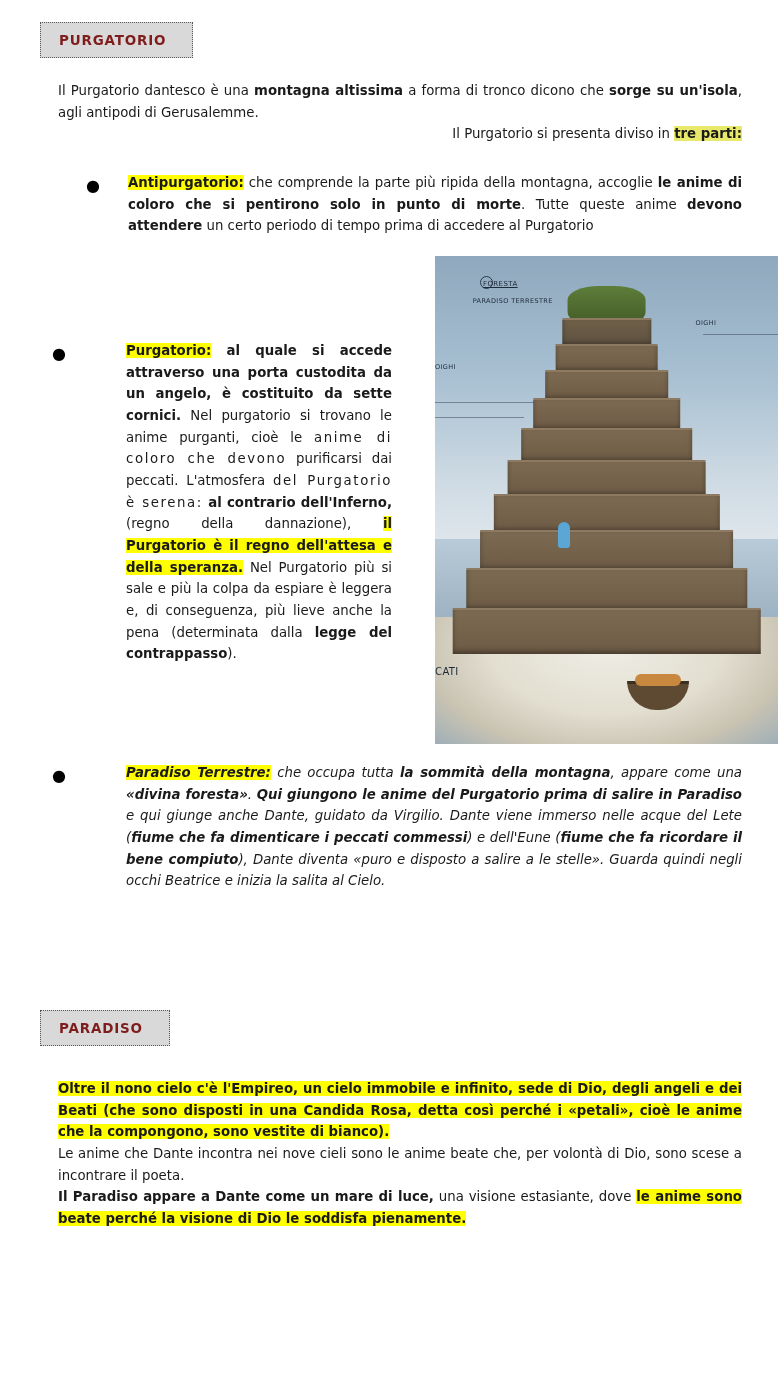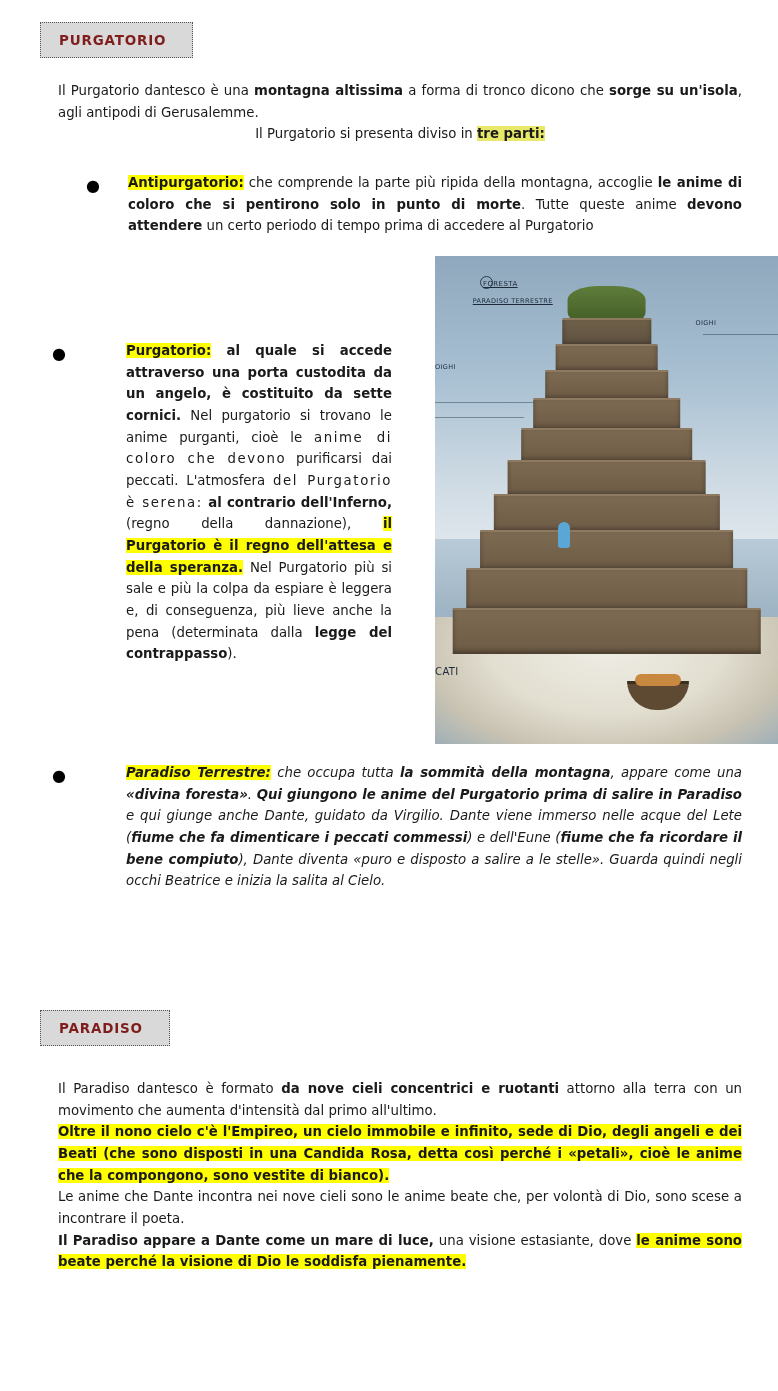--- a/index.html
+++ b/index.html
@@ -54,21 +54,21 @@
   b, .b { font-weight: bold; }
   .hl { background: #ffff00; }
   .hl-g { background: #e8e86a; }
 
   .intro {
     position: absolute;
     left: 58px;
     top: 80px;
     width: 684px;
   }
-  .intro .line2 { text-align: center; }
+  .intro .line2 { text-align: right; }
 
   
   .bullet-row {
     position: absolute;
     display: block;
   }
   .bullet-dot {
     position: absolute;
     font-size: 16px;
     line-height: 1;
@@ -172,21 +172,21 @@
     border-radius: 6px 6px 3px 3px;
   }
   .fig-label {
     position: absolute;
     color: #1c2a3a;
     font-size: 7px;
     font-family: "DejaVu Sans", sans-serif;
     letter-spacing: 0.4px;
   }
   .fig-label.l1 { left: 14%; top: 5%; text-decoration: underline; }
-  .fig-label.l2 { left: 11%; top: 8.5%; font-size: 6.5px; text-decoration: underline; }
+  .fig-label.l2 { left: 11%; top: 8.5%; font-size: 6.5px; }
   .fig-label.l3 { left: 0px; top: 22%; font-size: 6.5px; }
   .fig-label.l4 { left: 0px; top: 84%; font-size: 10px; }
   .fig-label.l5 { right: 18%; top: 13%; font-size: 6.5px; }
   .fig-circle {
     position: absolute;
     left: 13%; top: 4%;
     width: 11px; height: 11px;
     border: 1px solid #2b3a4a;
     border-radius: 50%;
   }
@@ -268,19 +268,18 @@
   <div class="bullet-row" id="b3">
     <span class="bullet-dot">●</span>
     <span class="bullet-text para"><b class="hl">Paradiso Terrestre:</b><span> che occupa tutta </span><b>la sommità della montagna</b><span>, appare come una </span><b>«divina foresta»</b><span>. </span><b>Qui giungono le anime del Purgatorio prima di salire in Paradiso</b><span> e qui giunge anche Dante, guidato da Virgilio. Dante viene immerso nelle acque del Lete (</span><b>fiume che fa dimenticare i peccati commessi</b><span>) e dell'Eune (</span><b>fiume che fa ricordare il bene compiuto</b><span>), Dante diventa «puro e disposto a salire a le stelle». Guarda quindi negli occhi Beatrice e inizia la salita al Cielo.</span></span>
   </div>
 
   <div class="header-wrap-paradiso">
     <div class="section-header">PARADISO</div>
   </div>
 
   <div class="paradiso-body para">
-    <p class="nomargin"><span>Il Paradiso dantesco è formato </span><b>da nove cieli concentrici e ruotanti</b><span> attorno alla terra con un movimento che aumenta d'intensità dal primo all'ultimo.</span></p>
     <p class="nomargin"><b class="hl">Oltre il nono cielo c'è l'Empireo, un cielo immobile e infinito, sede di Dio, degli angeli e dei Beati (che sono disposti in una Candida Rosa, detta così perché i «petali», cioè le anime che la compongono, sono vestite di bianco).</b></p>
     <p class="nomargin"><span>Le anime che Dante incontra nei nove cieli sono le anime beate che, per volontà di Dio, sono scese a incontrare il poeta.</span></p>
     <p class="nomargin"><b>Il Paradiso appare a Dante come un mare di luce,</b><span> una visione estasiante, dove </span><b class="hl">le anime sono beate perché la visione di Dio le soddisfa pienamente.</b></p>
   </div>
 
 </div>
 
 </body></html>

